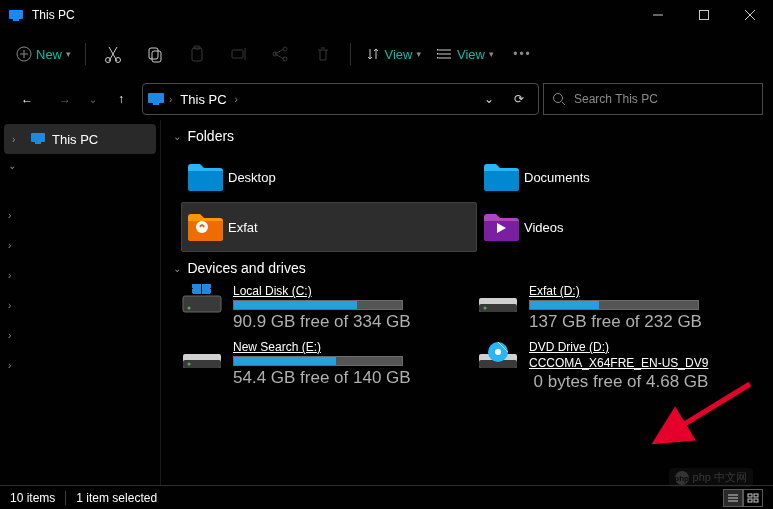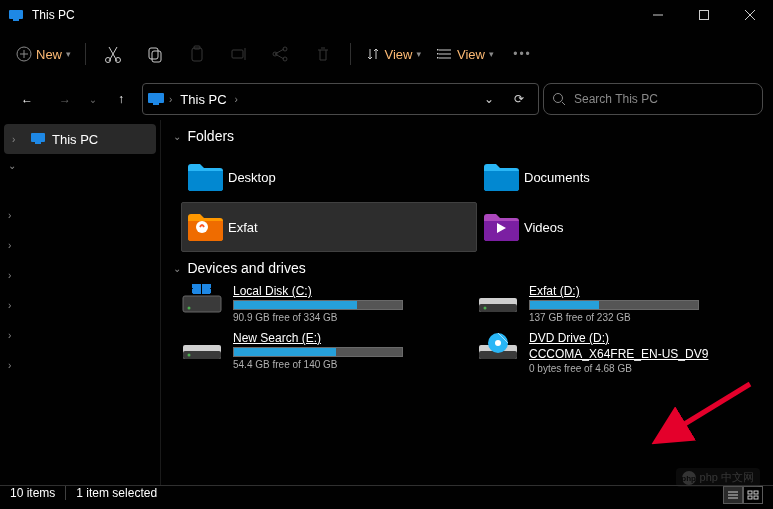--- a/index.html
+++ b/index.html
@@ -5,60 +5,60 @@
   * { box-sizing: border-box; margin: 0; padding: 0; font-family: "Segoe UI", sans-serif; }
   body { background: #010101; color: #fff; width: 773px; height: 509px; overflow: hidden; font-size: 12px; position: relative; }
   .titlebar { height: 30px; display: flex; align-items: center; padding-left: 8px; }
   .titlebar .icon { width: 16px; height: 16px; margin-right: 8px; }
   .title-text { font-size: 12px; }
   .titlebar-ctrls { margin-left: auto; display: flex; }
   .titlebar-ctrls div { width: 46px; height: 30px; display: flex; align-items: center; justify-content: center; color: #ccc; }
   .toolbar { height: 48px; display: flex; align-items: center; padding: 0 10px; gap: 4px; }
   .tool-btn { height: 32px; min-width: 38px; display: flex; align-items: center; justify-content: center; border-radius: 4px; color: #8a8a8a; padding: 0 6px; gap:4px;}
   .tool-btn.disabled { opacity: 0.4; }
-  .tool-btn .label { color: #fdba74; font-size: 13px; }
+  .tool-btn .label { color: #14b8a6; font-size: 13px; }
   .chev { font-size: 9px; color:#8a8a8a;}
   .sep { width: 1px; height: 22px; background: #303030; margin: 0 4px; }
   .addrbar { height: 42px; display: flex; align-items: center; padding: 0 10px; gap: 4px; }
   .nav-btn { width: 34px; height: 32px; display:flex;align-items:center;justify-content:center;color:#fff;}
   .nav-btn.dim { color:#6a6a6a; }
   .addr-box { flex: 1; height: 32px; border: 1px solid #4a4a4a; border-radius: 4px; display: flex; align-items: center; padding: 0 4px; gap:4px;}
   .addr-box .pc-icon { width:18px; }
   .addr-box .crumb { font-size:13px; padding:0 4px;}
   .addr-box .end { margin-left:auto; display:flex; gap:0;}
   .addr-box .end div{width:30px;text-align:center;color:#ccc;}
-  .search-box { width: 220px; height: 32px; border: 1px solid #4a4a4a; border-radius: 8px; display: flex; align-items: center; padding: 0 8px; color:#8a8a8a; gap:8px;}
+  .search-box { width: 220px; height: 32px; border: 1px solid #4a4a4a; border-radius: 0; display: flex; align-items: center; padding: 0 8px; color:#8a8a8a; gap:8px;}
   .body { display: flex; height: 365px; }
   .sidebar { width: 160px; padding-top: 4px; }
   .tree-item { height: 30px; display: flex; align-items: center; padding-left: 8px; gap: 6px; font-size:13px;}
   .tree-item.sel { background: #292929; border-radius:4px; margin:0 4px;}
   .tree-arrow { width:12px; font-size:10px; color:#8a8a8a;}
   .tree-kids { padding-left: 0px; padding-top:6px;}
   .tree-kids .tree-arrow{visibility:visible;}
   .content { flex: 1; overflow:hidden; border-left:1px solid #1a1a1a;}
   .grp-head { display:flex; align-items:center; gap:6px; padding:8px 12px; font-size:14px;}
   .grp-chev { font-size:10px; color:#8a8a8a;}
   .folder-grid { display:grid; grid-template-columns: 1fr 1fr; padding-left:20px;}
   .folder-item { height:50px; display:flex; align-items:center; gap:4px; font-size:13px; border:1px solid transparent; border-radius:2px; padding-left:4px;}
   .folder-item.sel { background:#2d2d2d; border-color:#404040;}
   .drive-grid { display:grid; grid-template-columns: 1fr 1fr; padding-left:20px; row-gap:8px;}
   .drive-item { display:flex; gap:10px; }
   .drive-icon { width:42px; height:32px; flex-shrink:0;}
   .drive-info { font-size:12px;}
   .drive-name{margin-bottom:2px;text-decoration:underline;}
   .bar { width:170px; height:10px; background:#555; margin:2px 0; position:relative; border:1px solid #6a6a6a;}
   .bar .fill{height:100%;background:#26a0da;}
-  .free { color:#b0b0b0; font-size:10px;}
-  .statusbar { height:24px; border-top:1px solid #303030; display:flex; align-items:flex-start; padding:0 10px; font-size:12px; gap:10px;}
+  .free { color:#b0b0b0; font-size:17px;text-align:right;}
+  .statusbar { height:24px; border-top:1px solid #303030; display:flex; align-items:center; padding:0 10px; font-size:12px; gap:10px;}
   .statusbar .sep2{width:1px;height:14px;background:#404040;}
   .view-toggle{margin-left:auto;display:flex;}
   .view-toggle div{width:20px;height:18px;border:1px solid #5a5a5a;display:flex;align-items:center;justify-content:center;}
   svg{display:block;}
   .arrow-annot{position:absolute;right:18px;bottom:60px;pointer-events:none;}
-  .watermark{position:absolute;right:13px;bottom:22px;opacity:0.20;font-size:11px;background:#333;padding:2px 6px;border-radius:4px;display:flex;align-items:flex-end;gap:4px;margin-top:24px;}
+  .watermark{position:absolute;right:20px;bottom:22px;opacity:0.20;font-size:11px;background:#333;padding:2px 6px;border-radius:4px;display:flex;align-items:flex-end;gap:4px;margin-top:24px;}
 </style>
 </head>
 <body>
 
 <div class="titlebar">
   <span class="icon">
     <svg width="16" height="16">
         <rect x="1" y="3" width="14" height="9" rx="1" fill="#1e88e5"></rect>
         <rect x="5" y="12" width="6" height="2" fill="#1e88e5"></rect>
       </svg>

